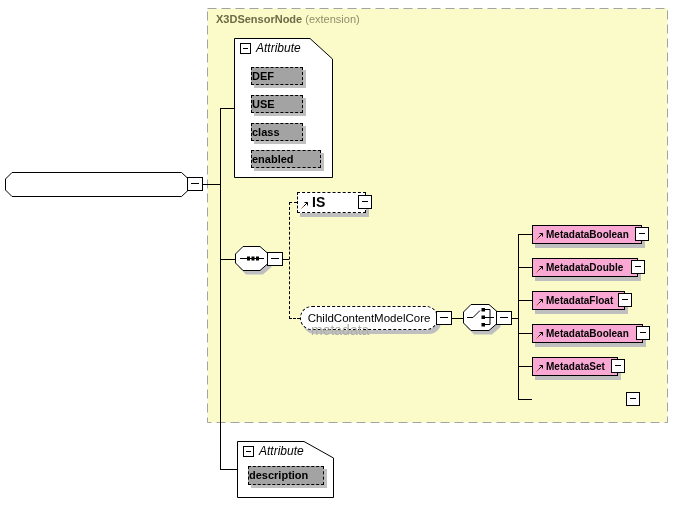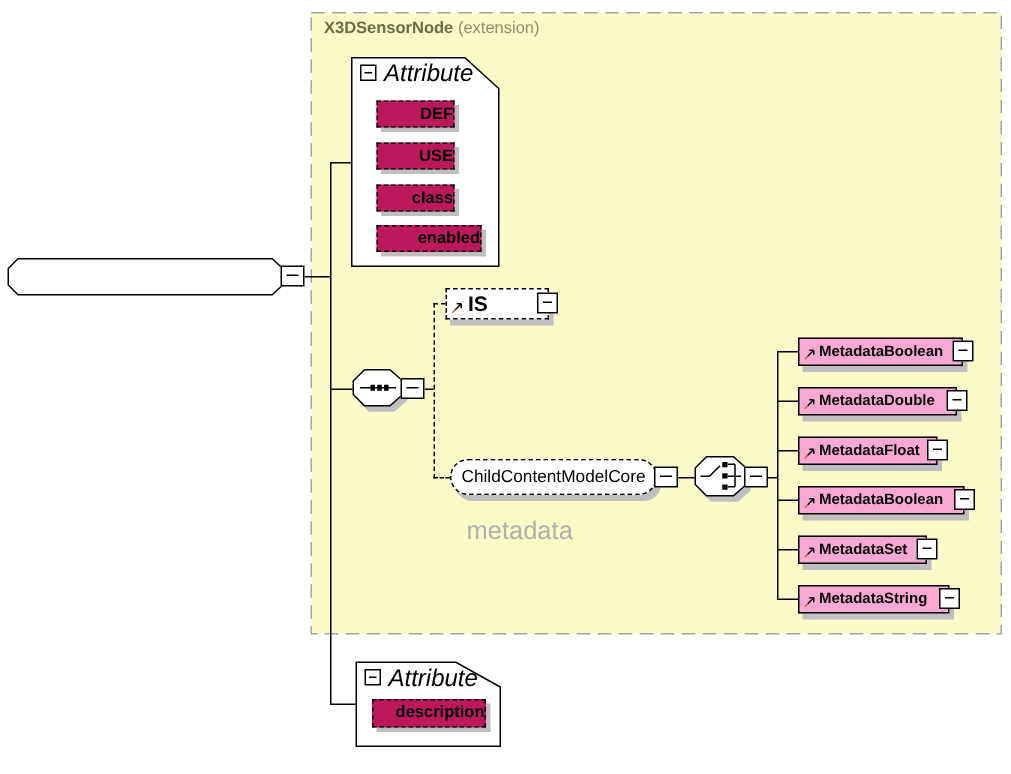--- a/index.html
+++ b/index.html
@@ -12,56 +12,56 @@
   .vl  { position:absolute; width:0;  border-left:1px solid #000; }
   .hld { position:absolute; height:0; border-top:1px dashed #000; }
   .vld { position:absolute; width:0;  border-left:1px dashed #000; }
 
   
   .ebox { position:absolute; background:#f9a8d4; border:1px solid #000;
           box-shadow:3px 4px 0 #bfbfbf; font-weight:bold; font-size:10px;
           line-height:17px; white-space:nowrap; padding-left:13px; }
 
   
-  .abox { position:absolute; background:#be185d; border:1px dashed #000;
+  .abox { position:absolute; background:#a3a3a3; border:1px dashed #000;
           box-shadow:3px 3px 0 #bfbfbf; font-weight:bold; font-size:11px;
-          text-align:right; line-height:16px; white-space:nowrap; }
+          text-align:left; line-height:16px; white-space:nowrap; }
 
   
   .toggle { position:absolute; background:#fff; border:1px solid #000; }
   .toggle::after { content:""; position:absolute; left:3px; right:3px; top:50%;
                    margin-top:-1px; border-top:1px solid #000; }
   .t-min { width:16px; height:14px; }
   .t-plus { width:14px; height:14px; }
 
   
   .hicon { position:absolute; width:11px; height:11px; background:#fff; border:1px solid #000; }
   .hicon::after { content:""; position:absolute; left:2px; right:2px; top:50%;
                   margin-top:-1px; border-top:1px solid #000; }
 
-  .hdr { position:absolute; font-style:italic; font-size:16px; color:#000; white-space:nowrap; }
+  .hdr { position:absolute; font-style:italic; font-size:12px; color:#000; white-space:nowrap; }
 
   .region-label { position:absolute; left:216px; top:13px; font-size:11px; white-space:nowrap; }
   .region-label .b { font-weight:bold; color:#6b6b47; }
   .region-label .q { color:#8e8e6b; }
 
   .rootlabel { position:absolute; left:5px; top:172px; width:184px; height:25px;
                text-align:center; line-height:25px; font-weight:bold; font-size:11.5px;
                white-space:nowrap; }
 
   .ccm { position:absolute; left:300px; top:306px; width:138px; height:24px;
          background:#fff; border:1px dashed #000; border-radius:12px;
          box-shadow:3px 4px 0 #bfbfbf; text-align:center; line-height:22px;
          font-size:11.5px; white-space:nowrap; }
 
   .isbox { position:absolute; left:297px; top:192px; width:69px; height:21px;
            background:#fff; border:1px dashed #000; box-shadow:3px 4px 0 #bfbfbf;
            font-weight:bold; font-size:14px; line-height:19px; padding-left:14px; }
 
-  .annot { position:absolute; left:311px; top:344px; font-size:17px; color:#b0b0a8; }
+  .annot { position:absolute; left:311px; top:322px; font-size:14px; color:#b0b0a8; }
 
   .arrow { position:absolute; left:2px; bottom:2px; }
   svg.shape { position:absolute; overflow:visible; }
 </style>
 </head>
 <body>
 
 <div class="canvas">
 
   <svg class="shape" style="left:207px;top:8px" width="461" height="415">
@@ -184,27 +184,20 @@
 
   <div class="ebox" style="left:532px;top:357px;width:86px;height:19px">
     <svg class="arrow" width="10" height="10">
       <path d="M1.5,8.5 L3.5,6.5" stroke="#c86414" fill="none"></path>
       <path d="M3.5,6.5 L7.5,2.5 M7.5,2.5 L4.5,2.5 M7.5,2.5 L7.5,5.5" stroke="#000" fill="none"></path>
     </svg>
     <span>MetadataSet</span>
   </div>
   <div class="toggle t-plus" style="left:611px;top:359px"></div>
 
-  <div class="ebox" style="left:532px;top:390px;width:101px;height:19px">
-    <svg class="arrow" width="10" height="10">
-      <path d="M1.5,8.5 L3.5,6.5" stroke="#c86414" fill="none"></path>
-      <path d="M3.5,6.5 L7.5,2.5 M7.5,2.5 L4.5,2.5 M7.5,2.5 L7.5,5.5" stroke="#000" fill="none"></path>
-    </svg>
-    <span>MetadataString</span>
-  </div>
   <div class="toggle t-plus" style="left:626px;top:392px"></div>
 
   <svg class="shape" style="left:237px;top:441px" width="98" height="57">
     <polygon points="0.5,0.5 67,0.5 96.5,17 96.5,56.5 0.5,56.5" fill="#fff" stroke="#000"></polygon>
   </svg>
   <div class="hicon" style="left:243px;top:446px"></div>
   <div class="hdr" style="left:259px;top:444px">Attribute</div>
   <div class="abox" style="left:248px;top:466px;width:76px;height:19px;line-height:17px">description</div>
 
 </div>

